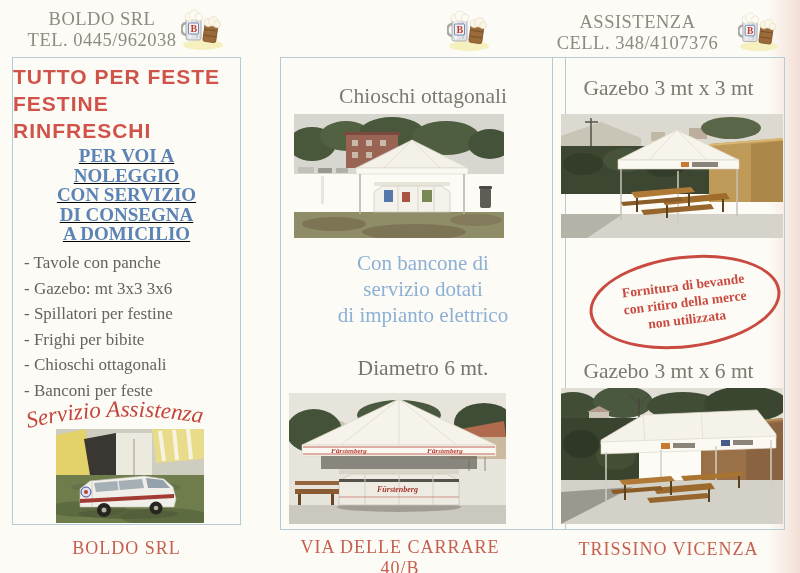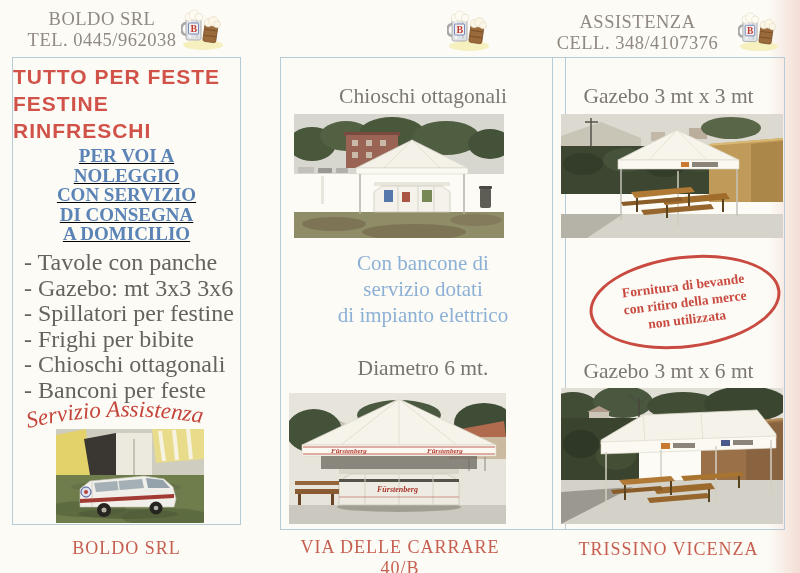--- a/index.html
+++ b/index.html
@@ -7,21 +7,21 @@
   .page { position:relative; width:800px; height:573px; overflow:hidden;
           background:linear-gradient(90deg,#fcfbf5 0%,#fcfbf5 96%,#f3ded6 100%);
           font-family:"Liberation Serif", serif; }
   .abs { position:absolute; }
   .hdr { display:flex; justify-content:center; align-items:flex-start; gap:5px; }
   .hdr-text { color:#8f8981; font-size:18.5px; line-height:21px; text-align:center; letter-spacing:.5px; }
   .panel-box { position:absolute; border:1px solid #b5cbd8; }
   .red-title { font-family:"Liberation Sans", sans-serif; font-weight:bold; color:#d05248;
                font-size:21px; line-height:27px; text-align:left; letter-spacing:1px; }
   .blue-sub { color:#5b83b6; font-weight:bold; font-size:19px; line-height:19.5px; text-align:center; }
-  .list-item { color:#66635d; font-size:24px; line-height:25.5px; text-align:left; }
+  .list-item { color:#66635d; font-size:17px; line-height:25.5px; text-align:left; }
   .mid-title { color:#7d7972; font-size:21.5px; text-align:center; }
   .desc-line { color:#8cb0d6; font-size:21px; line-height:26px; text-align:center; }
   .diam { color:#77736d; font-size:21.5px; text-align:center; }
   .footer { color:#c65f50; font-size:18px; letter-spacing:1px; text-align:center; }
   .badge { border:3px solid #c94a40; border-radius:50%; transform:rotate(-7deg);
            display:flex; flex-direction:column; justify-content:center; text-align:center;
            color:#c94a40; font-weight:bold; font-size:13.5px; line-height:17px; }
   svg { display:block; }
 </style>
 </head>
@@ -244,21 +244,21 @@
         <line x1="23.5" y1="21" x2="35.5" y2="21" stroke="#7a5029" stroke-width="1"></line>
         <line x1="23.5" y1="27" x2="35.5" y2="27" stroke="#7a5029" stroke-width="1"></line>
         <circle cx="26" cy="14" r="4" fill="#fcf6e6" stroke="#ddd4ba" stroke-width="0.5"></circle>
         <circle cx="31" cy="12" r="4.8" fill="#fcf6e6" stroke="#ddd4ba" stroke-width="0.5"></circle>
         <circle cx="35" cy="14.5" r="3.4" fill="#fcf6e6" stroke="#ddd4ba" stroke-width="0.5"></circle>
       </g>
     </svg>
   </div>
 
   <div class="panel-box" style="left:552px; top:57px; width:233px; height:473px;">
-    <div class="abs mid-title" style="left:0; top:26px; width:100%;">Gazebo 3 mt x 3 mt</div>
+    <div class="abs mid-title" style="left:0; top:18px; width:100%;">Gazebo 3 mt x 3 mt</div>
     <svg class="abs" style="left:8px; top:56px;" width="222" height="124" viewBox="0 0 222 124" preserveAspectRatio="none">
       <rect width="222" height="44" fill="#dbd9d0"></rect>
       <polygon points="0,22 40,8 80,24 80,32 0,32" fill="#c8c4b6"></polygon>
       <rect x="90" y="18" width="14" height="9" fill="#c2b8a8"></rect>
       <rect x="128" y="14" width="18" height="11" fill="#bcae9c"></rect>
       <ellipse cx="170" cy="14" rx="30" ry="11" fill="#5a6648"></ellipse>
       <line x1="30" y1="4" x2="30" y2="58" stroke="#55524a" stroke-width="1.5"></line>
       <line x1="24" y1="8" x2="37" y2="8" stroke="#55524a" stroke-width="1.5"></line>
       <rect y="32" width="222" height="48" fill="#3c4630"></rect>
       <ellipse cx="22" cy="50" rx="20" ry="11" fill="#333d2a"></ellipse>

